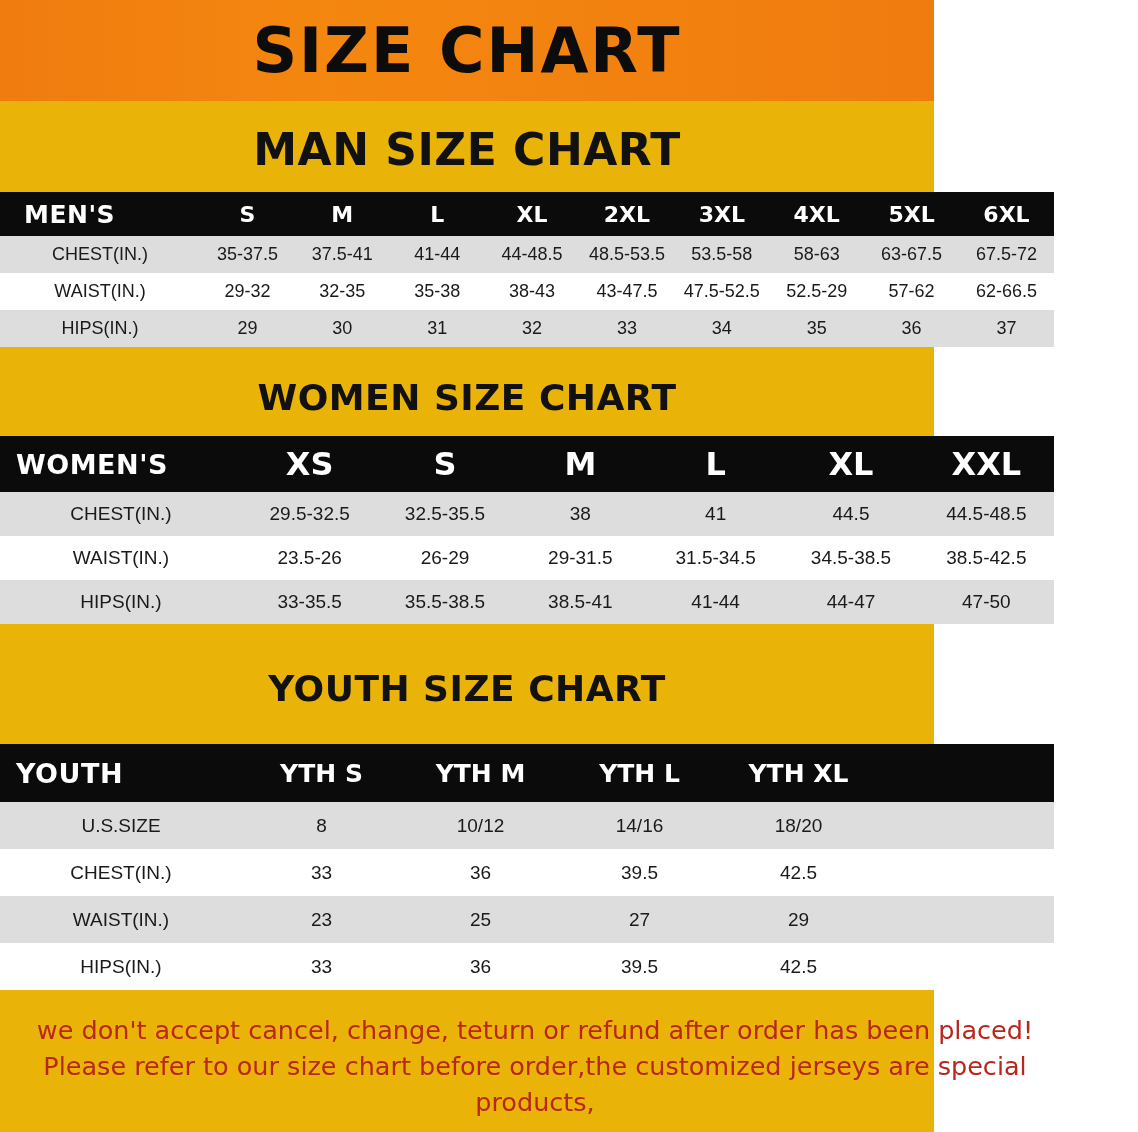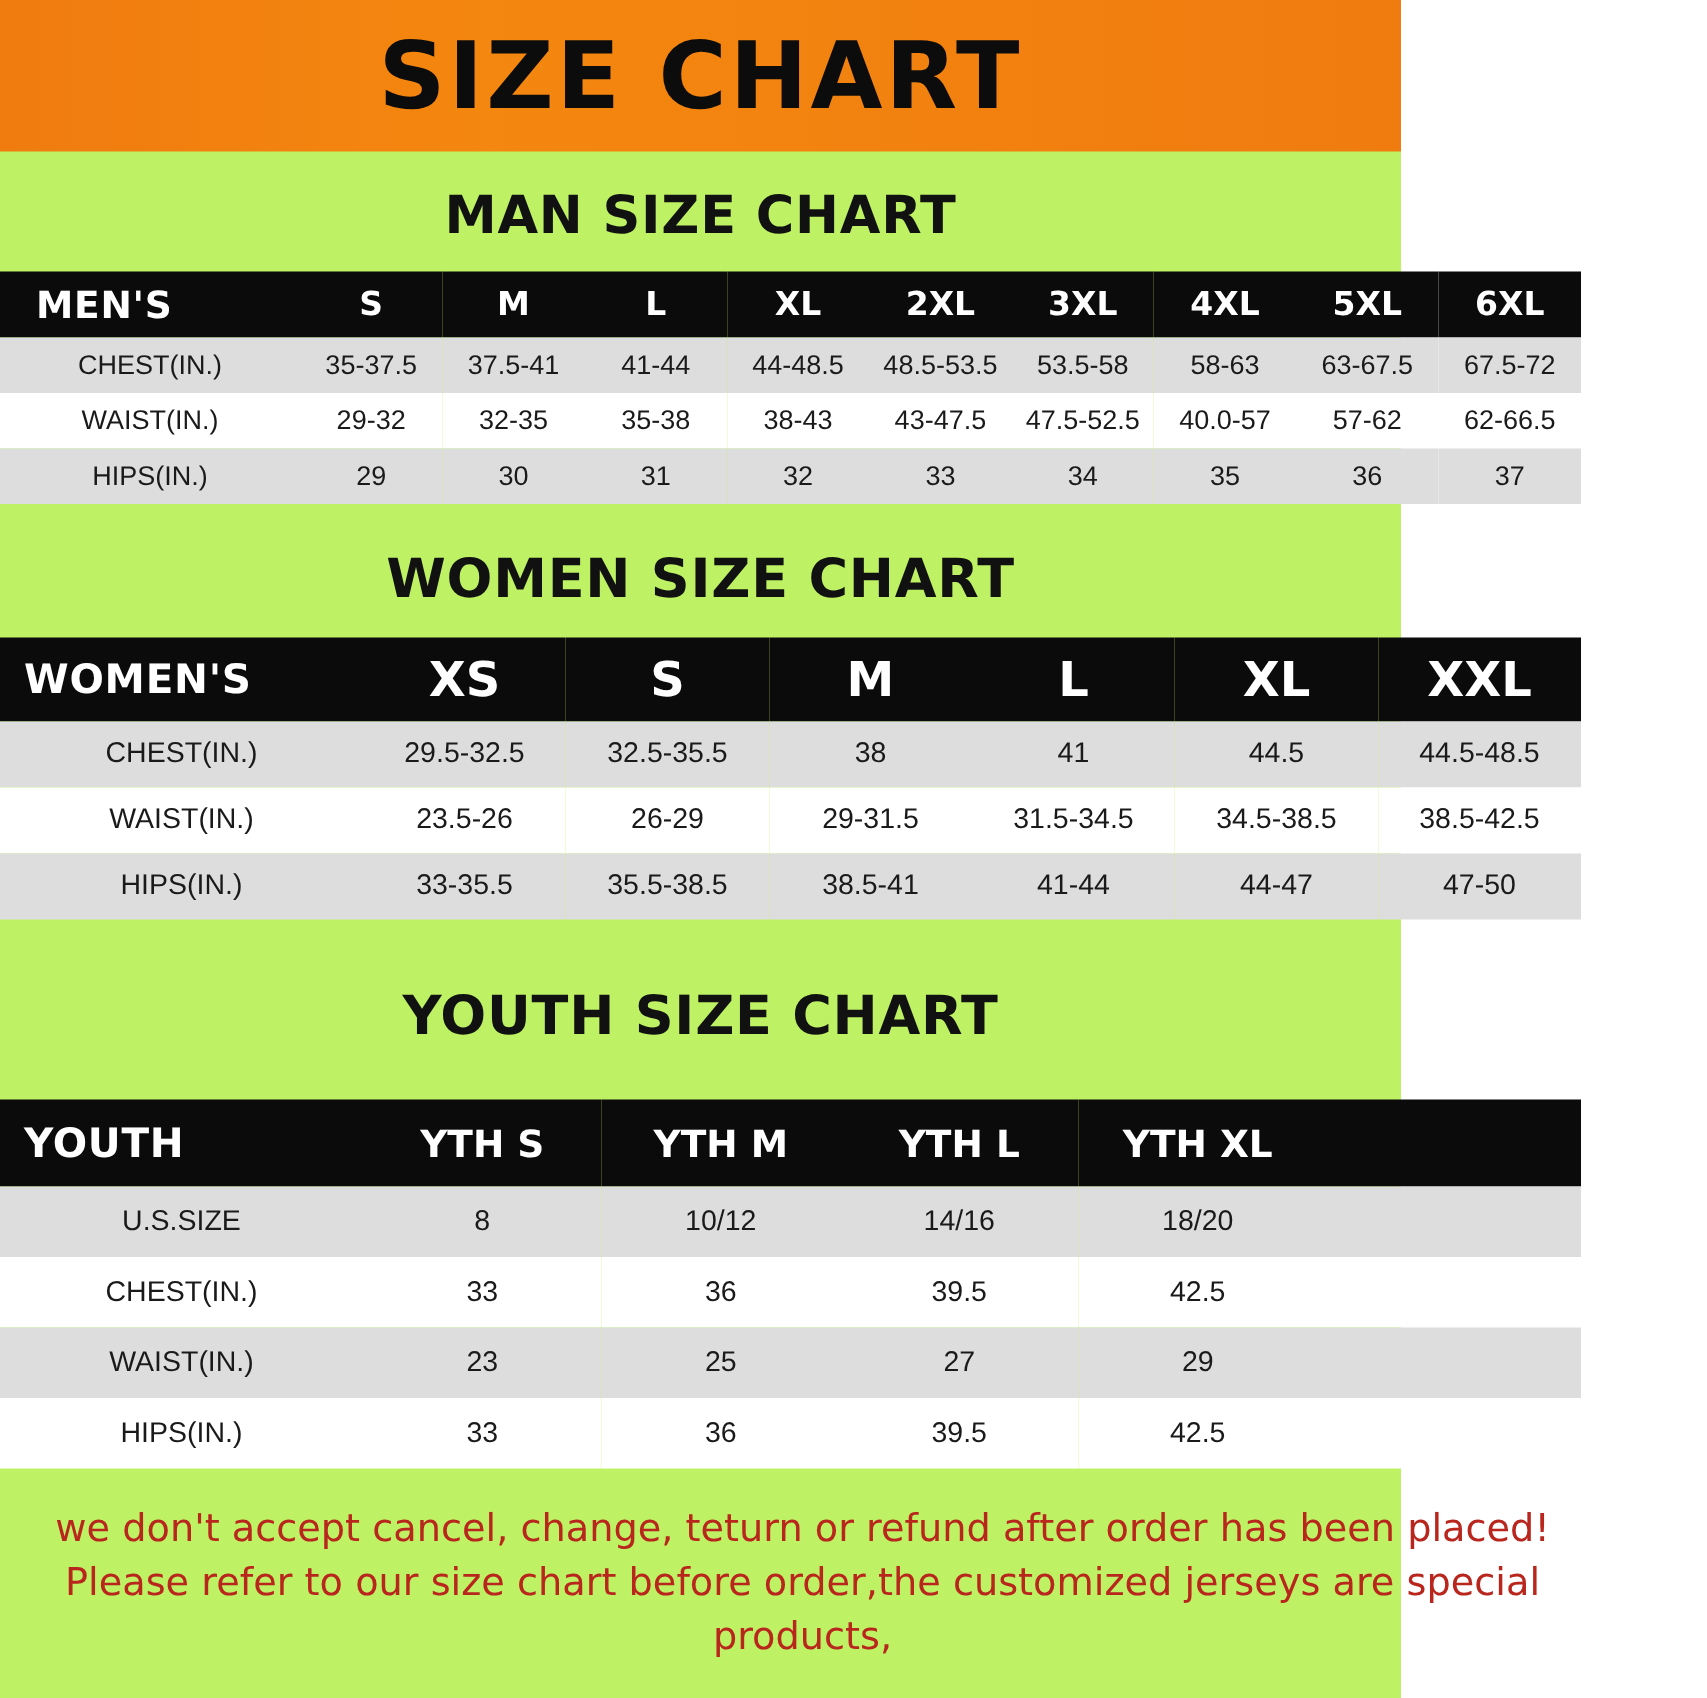--- a/index.html
+++ b/index.html
@@ -11,21 +11,21 @@
     width: 1138px;
     height: 1132px;
     font-family: "Liberation Sans", sans-serif;
     color: #141414;
     overflow: hidden;
   }
   .page {
     position: relative;
     width: 934px;
     height: 1132px;
-    background: #bef264;
+    background: #eab308;
   }
 
   
   .banner {
     width: 100%;
     height: 101px;
     background: linear-gradient(90deg, #f07c10 0%, #f4870f 35%, #f07c10 100%);
     display: flex;
     align-items: center;
     justify-content: center;
@@ -39,21 +39,21 @@
     color: #0c0c0c;
     line-height: 1;
     text-align: center;
   }
 
   
   .section-title {
     text-align: center;
     font-family: "DejaVu Sans", sans-serif;
     font-weight: 700;
-    font-size: 35px;
+    font-size: 44px;
     letter-spacing: 0.5px;
     color: #111111;
   }
   .title-man   { margin-top: 23px; }
   .title-women { margin-top: 30px; font-size: 36px; }
   .title-youth { margin-top: 44px; font-size: 36px; }
 
   
   .table-wrap {
     margin: 0 auto;
@@ -161,21 +161,21 @@
           <td>67.5-72</td>
         </tr>
         <tr class="plain">
           <td class="rowhead">WAIST(IN.)</td>
           <td>29-32</td>
           <td>32-35</td>
           <td>35-38</td>
           <td>38-43</td>
           <td>43-47.5</td>
           <td>47.5-52.5</td>
-          <td>40.0-57</td>
+          <td>52.5-29</td>
           <td>57-62</td>
           <td>62-66.5</td>
         </tr>
         <tr class="shade">
           <td class="rowhead">HIPS(IN.)</td>
           <td>29</td>
           <td>30</td>
           <td>31</td>
           <td>32</td>
           <td>33</td>

